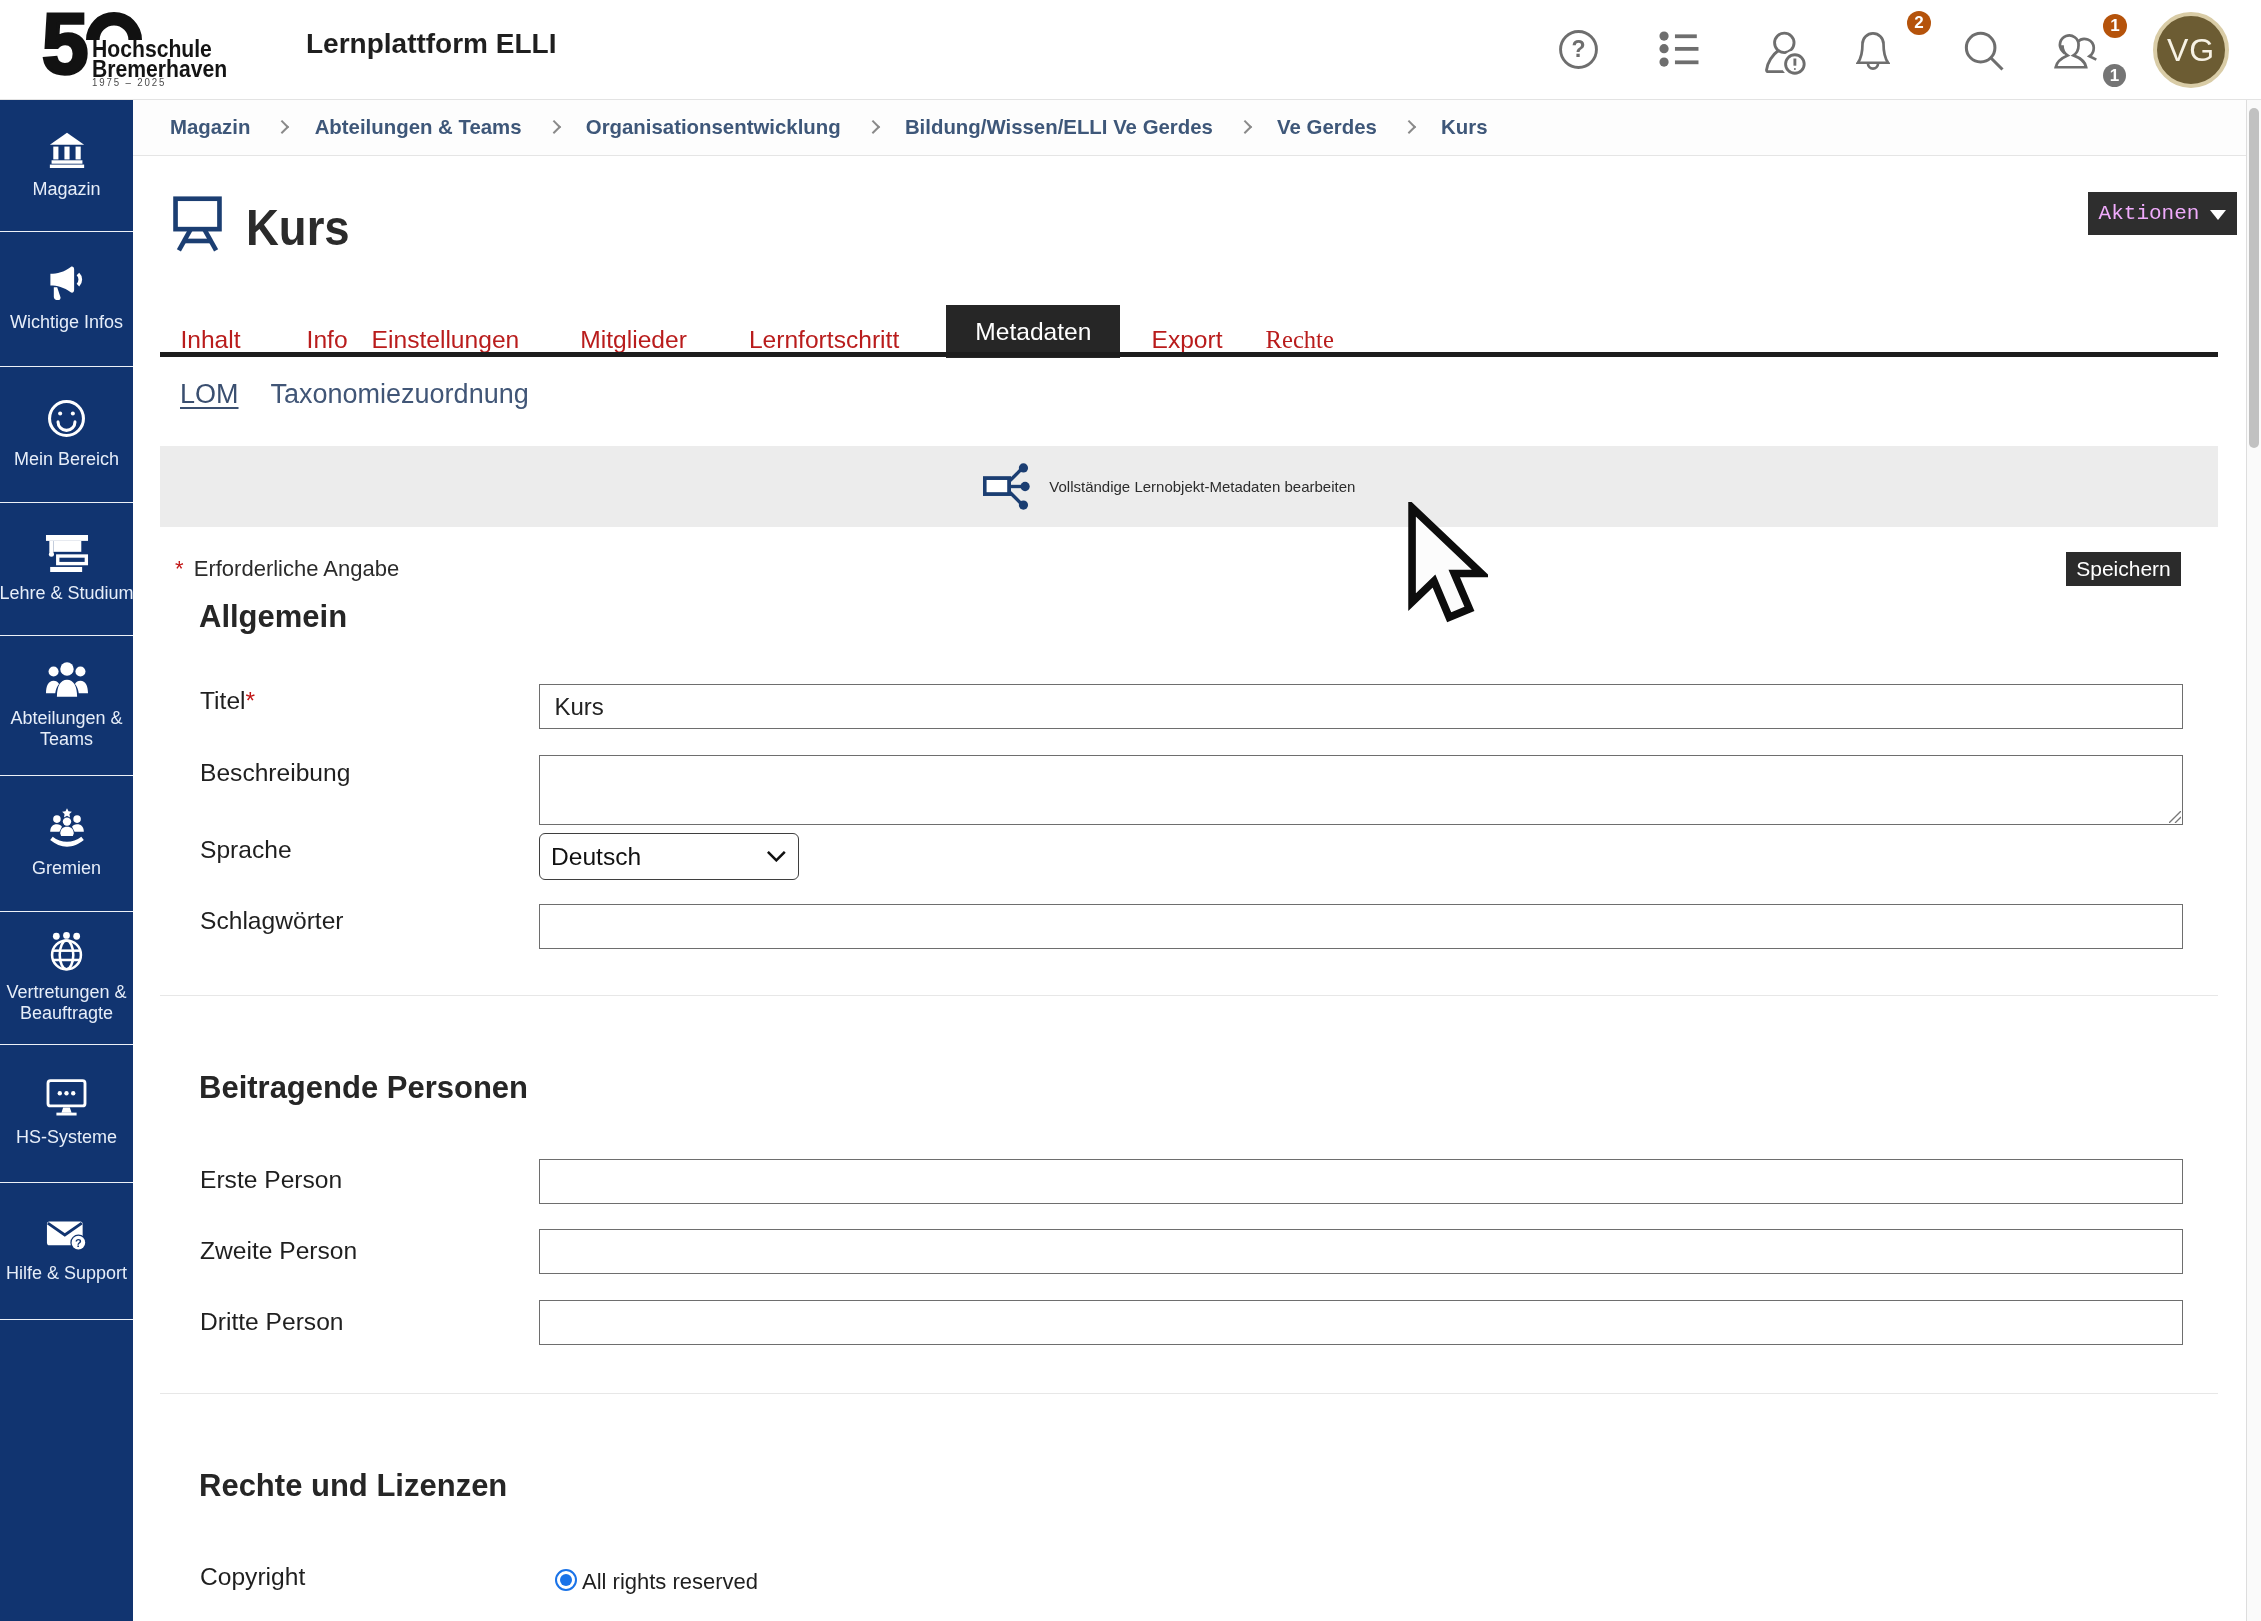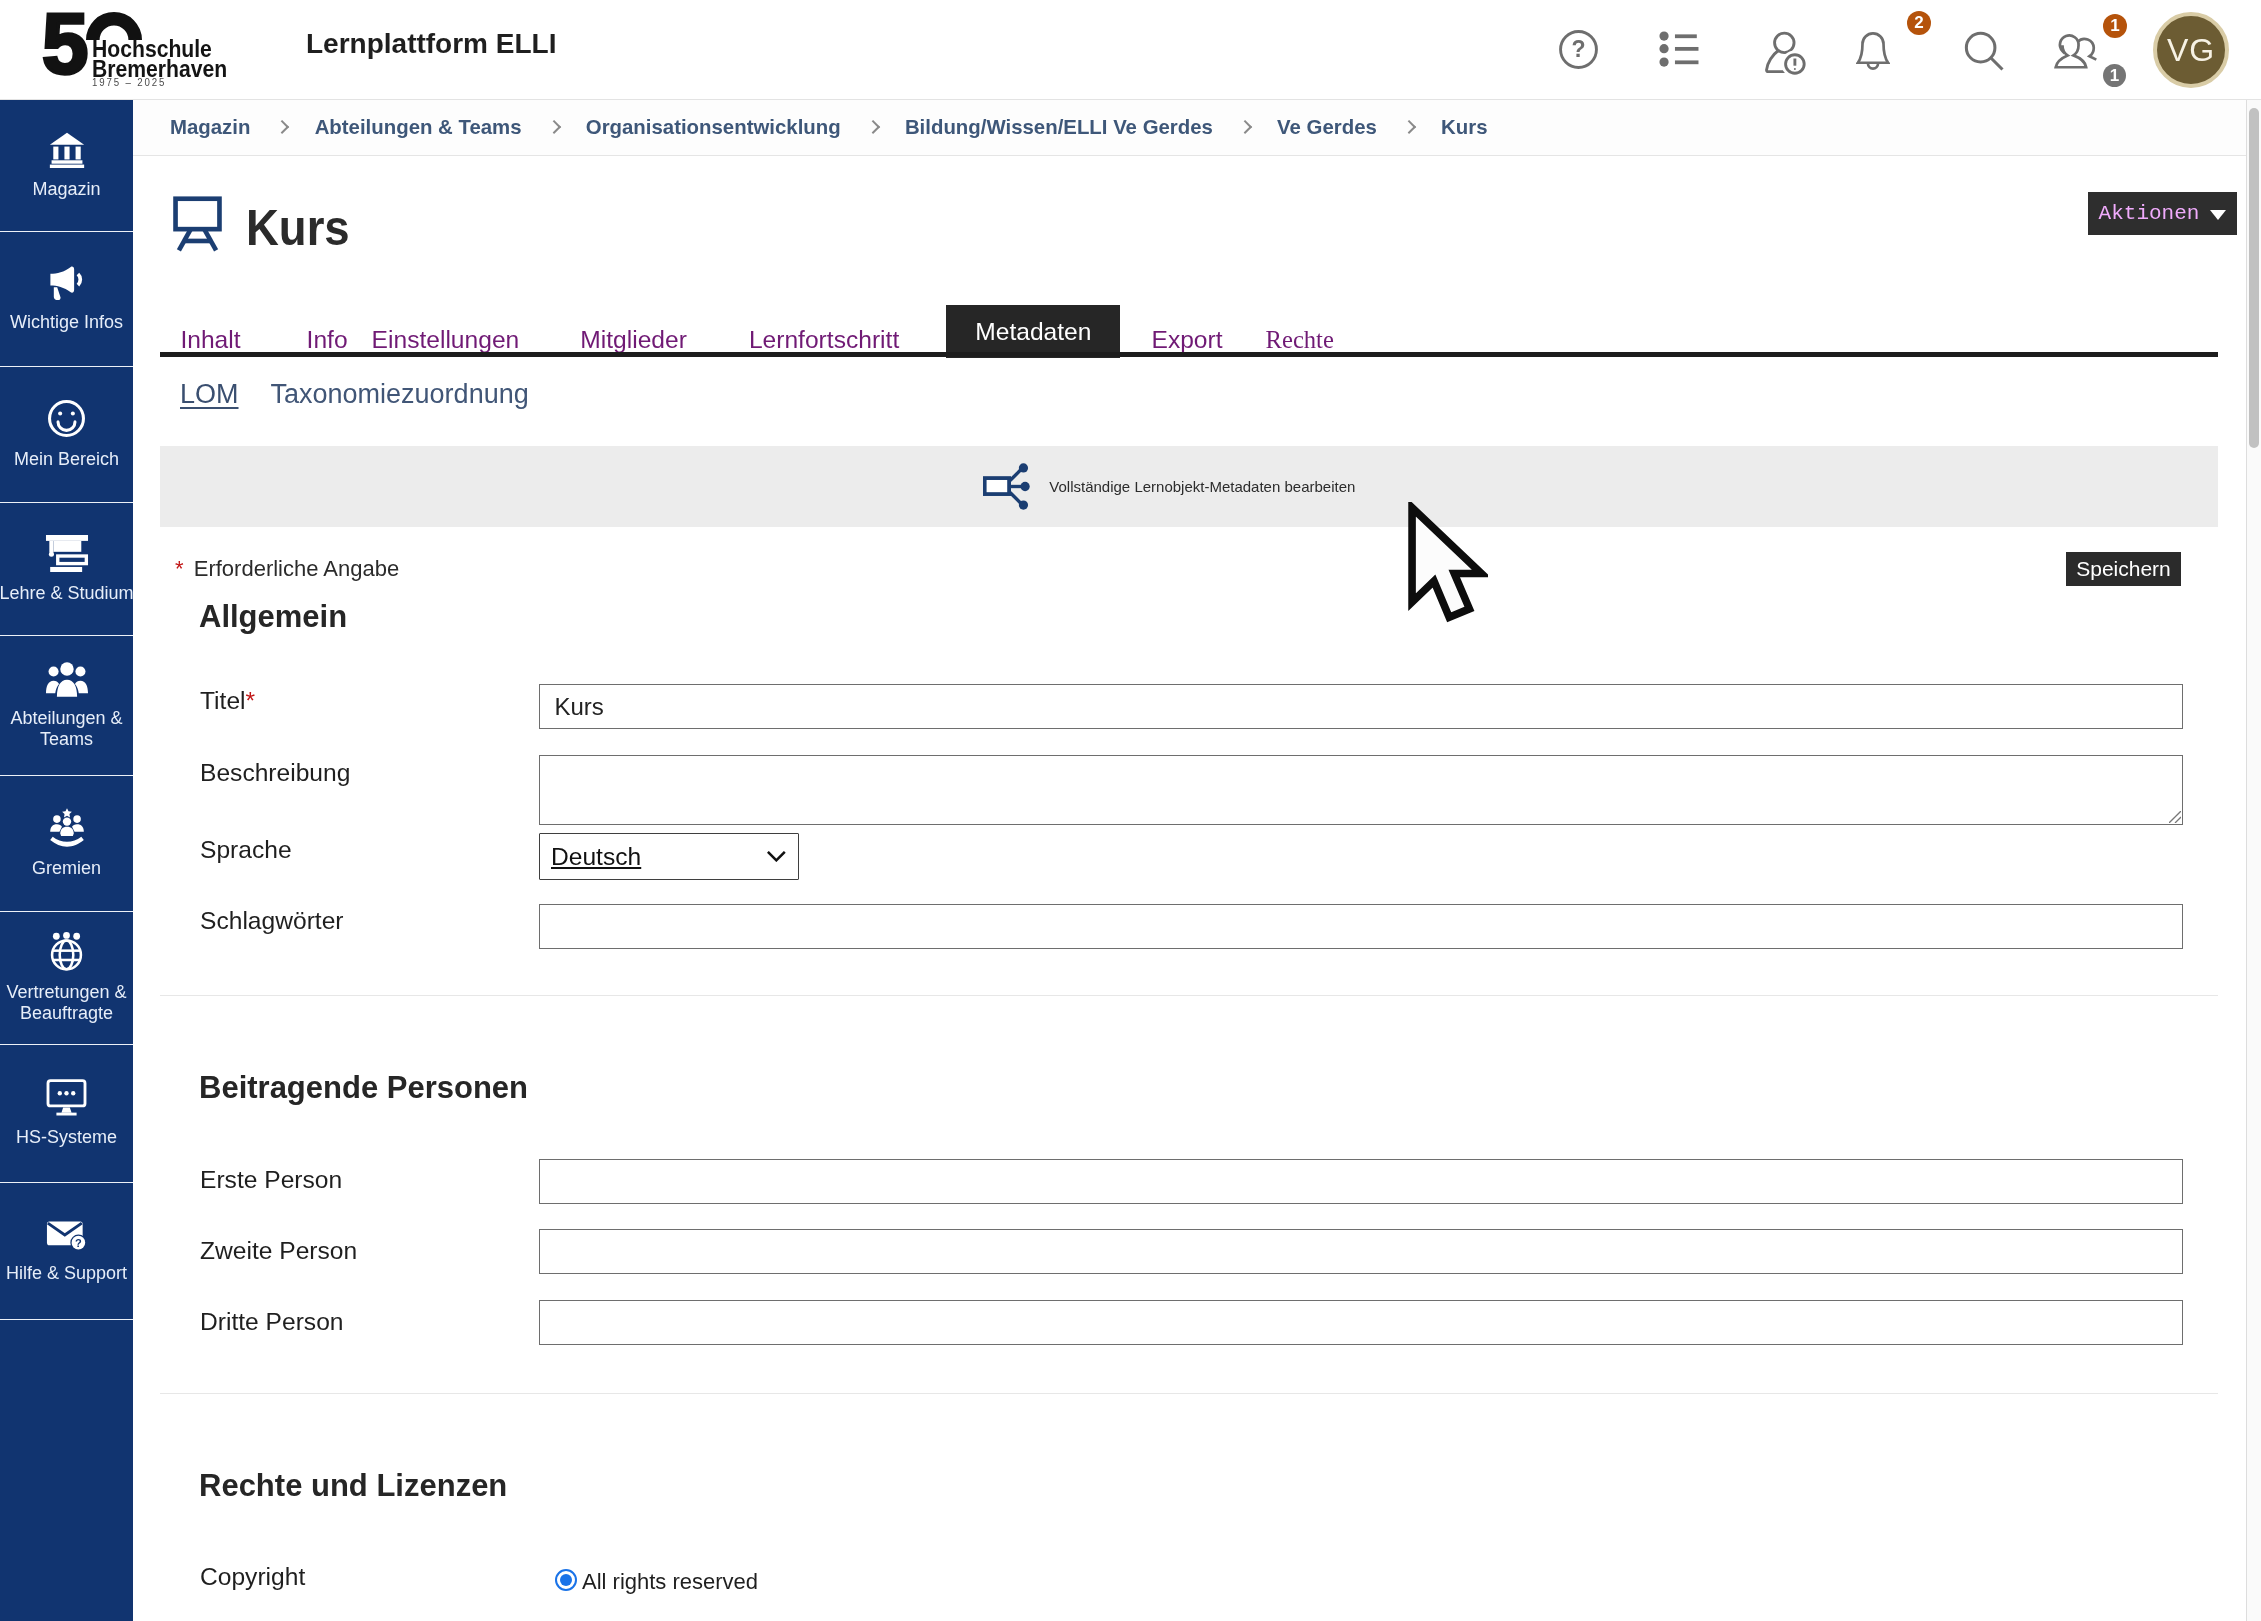--- a/index.html
+++ b/index.html
@@ -29,21 +29,21 @@
 #crumbbar .sep { width:10.2px; height:10.2px; border-top:2.5px solid #8a8a8a; border-right:2.5px solid #8a8a8a; transform:rotate(45deg); margin:0 27px; flex:0 0 auto; }
 
 
 #titleIcon { position:absolute; left:173px; top:196px; }
 #pgTitle { position:absolute; left:246px; top:199px; font-size:50px; font-weight:bold; color:#2b2b2b; transform:scaleX(.91); transform-origin:left top; }
 #btnAktionen { position:absolute; left:2088px; top:192px; width:149px; height:43px; background:#2e2e2e; color:#f0abfc; font-size:21px; display:flex; align-items:center; justify-content:center; gap:11px;font-family:Liberation Mono, monospace; }
 #btnAktionen .tri { width:0; height:0; border-left:8.5px solid transparent; border-right:8.5px solid transparent; border-top:10.2px solid #fff; margin-top:2.5px; }
 
 
 #tabs { position:absolute; left:160px; top:301px; height:57px; display:flex; list-style:none; }
-#tabs li { font-size:24.6px; color:#701a75; padding:0 0 4.2px 0; height:57px; display:flex; align-items:flex-end; }
+#tabs li { font-size:24.6px; color:#b91c1c; padding:0 0 4.2px 0; height:57px; display:flex; align-items:flex-end; }
 #tabs li.active { background:#262626; color:#fff; height:53px; margin-top:4.2px; align-items:center; padding:0 29px 0 29px; }
 #tabline { position:absolute; left:160px; top:352px; width:2058px; height:5.1px; background:#1d1d1d; }
 #subtabs { position:absolute; left:180px; top:379px; display:flex; gap:32px; font-size:27px; }
 #subtabs .lom { color:#3a4f70; text-decoration:underline; text-underline-offset:4.2px; }
 #subtabs .tax { color:#415677; }
 
 
 #graybar { position:absolute; left:160px; top:446px; width:2058px; height:81px; background:#ececec; display:flex; align-items:center; justify-content:center; gap:18.7px; padding-right:40px; }
 #graybar span { font-size:15px; color:#2c2c2c; }
 
@@ -51,21 +51,21 @@
 #required .star { color:#c11717; margin-right:10.2px; }
 #btnSpeichern { position:absolute; left:2066px; top:552px; width:115px; height:34px; background:#2b2b2b; color:#fff; font-size:21px; display:flex; align-items:center; justify-content:center; }
 
 h2.sect { position:absolute; left:199px; font-size:31px; font-weight:bold; color:#262626; }
 
 
 .flabel { position:absolute; left:200px; font-size:24.6px; color:#1f1f1f; }
 .flabel .star { color:#c11717; }
 .finput { position:absolute; left:539px; width:1644px; height:45px; border:1.7px solid #6e6e6e; background:#fff; font-size:24px; color:#222; display:flex; align-items:center; padding-left:14.4px; }
 #txtarea { position:absolute; left:539px; top:755px; width:1644px; height:70px; border:1.7px solid #6e6e6e; background:#fff; }
-#selSprache { position:absolute; left:539px; top:833px; width:260px; height:47px; border:1.7px solid #3f3f3f; border-radius:1px; background:#fff; font-size:24.6px; color:#111; display:flex; align-items:center; padding-left:11px;text-decoration:underline; }
+#selSprache { position:absolute; left:539px; top:833px; width:260px; height:47px; border:1.7px solid #3f3f3f; border-radius:6px; background:#fff; font-size:24.6px; color:#111; display:flex; align-items:center; padding-left:11px; }
 .hr { position:absolute; left:160px; width:2058px; height:0.8px; background:#e7e7e7; }
 
 
 #radioCopy { position:absolute; left:555px; top:1569px; width:22px; height:22px; border-radius:50%; border:2.5px solid #1a73e8; background:#fff; }
 #radioCopy .dot { position:absolute; left:2.5px; top:2.5px; width:12px; height:12px; border-radius:50%; background:#1a73e8; }
 #radioLbl { position:absolute; left:582px; top:1569px; font-size:22px; color:#1f1f1f; }
 
 
 #sbtrack { position:absolute; left:2246px; top:100px; width:15.3px; height:1521px; background:#fafafa; border-left:0.8px solid #ddd; }
 #sbthumb { position:absolute; left:2249px; top:108px; width:10.2px; height:340px; background:#c1c1c1; border-radius:6px; }

